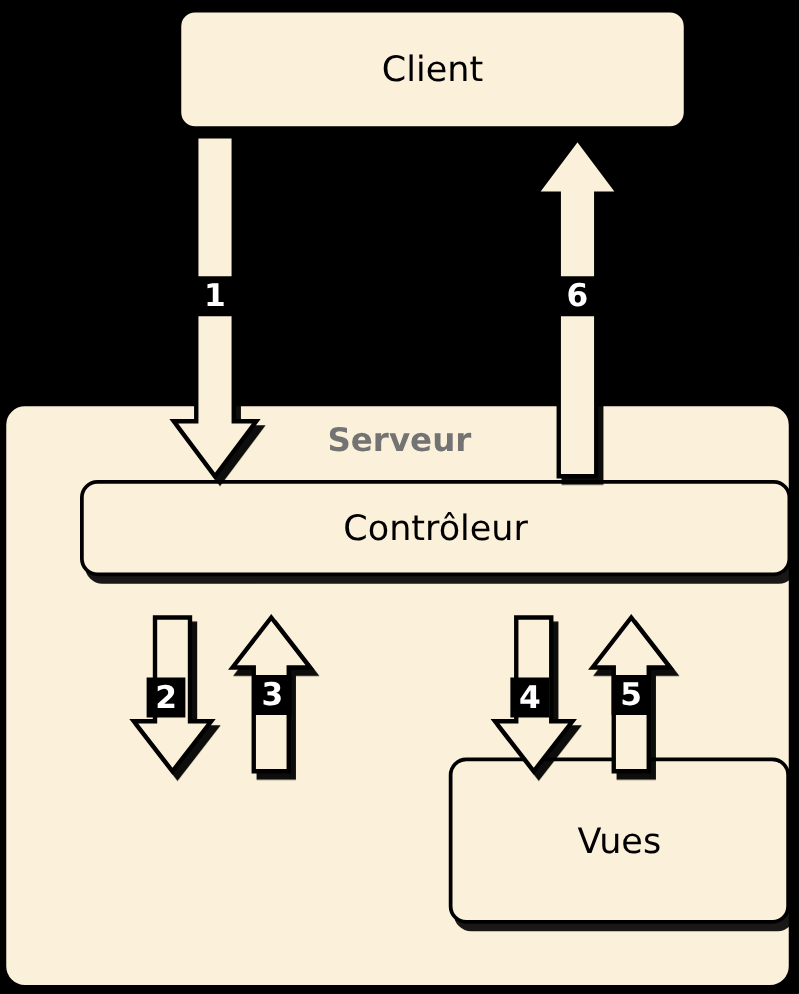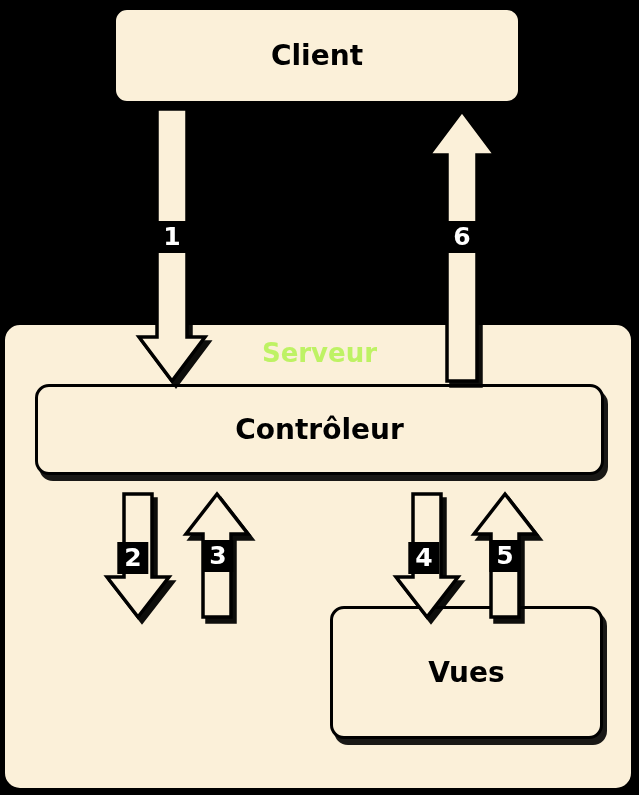--- a/index.html
+++ b/index.html
@@ -16,40 +16,40 @@
     background:var(--bg);
     overflow:hidden;
     font-family:"DejaVu Sans", sans-serif;
   }
   .node{
     position:absolute;
     background:var(--box-fill);
     border:3px solid var(--outline);
     border-radius:14px;
     display:flex;align-items:center;justify-content:center;
-    font-weight:bold;font-size:28px;color:#000;
+    font-weight:normal;font-size:28px;color:#000;margin-left:29px;
   }
   .client-box{left:113px;top:7px;width:408px;height:97px;z-index:2;}
   .server-container{
     position:absolute;
     left:2px;top:322px;width:632px;height:469px;
     background:var(--box-fill);
     border:3px solid var(--outline);
     border-radius:18px;
     z-index:1;
   }
   .server-title{
     position:absolute;
     left:0;top:338px;width:639px;
     text-align:center;
-    font-weight:bold;font-size:26px;color:#bef264;
+    font-weight:bold;font-size:26px;color:#737373;
     z-index:2;
   }
   .inner-box{box-shadow:4px 6px 0 rgba(0,0,0,0.9);z-index:2;}
-  .controller-box{left:35px;top:384px;width:569px;height:91px;}
+  .controller-box{left:35px;top:384px;width:569px;height:77px;}
   .models-box{left:38px;top:626px;width:273px;height:105px;}
   .views-box{left:330px;top:606px;width:273px;height:133px;}
   .arrow-layer{
     position:absolute;left:0;top:0;width:639px;height:795px;
     z-index:3;pointer-events:none;
   }
   .arrow-layer polygon{
     fill:var(--box-fill);
     stroke:var(--outline);
     stroke-width:3.5;

